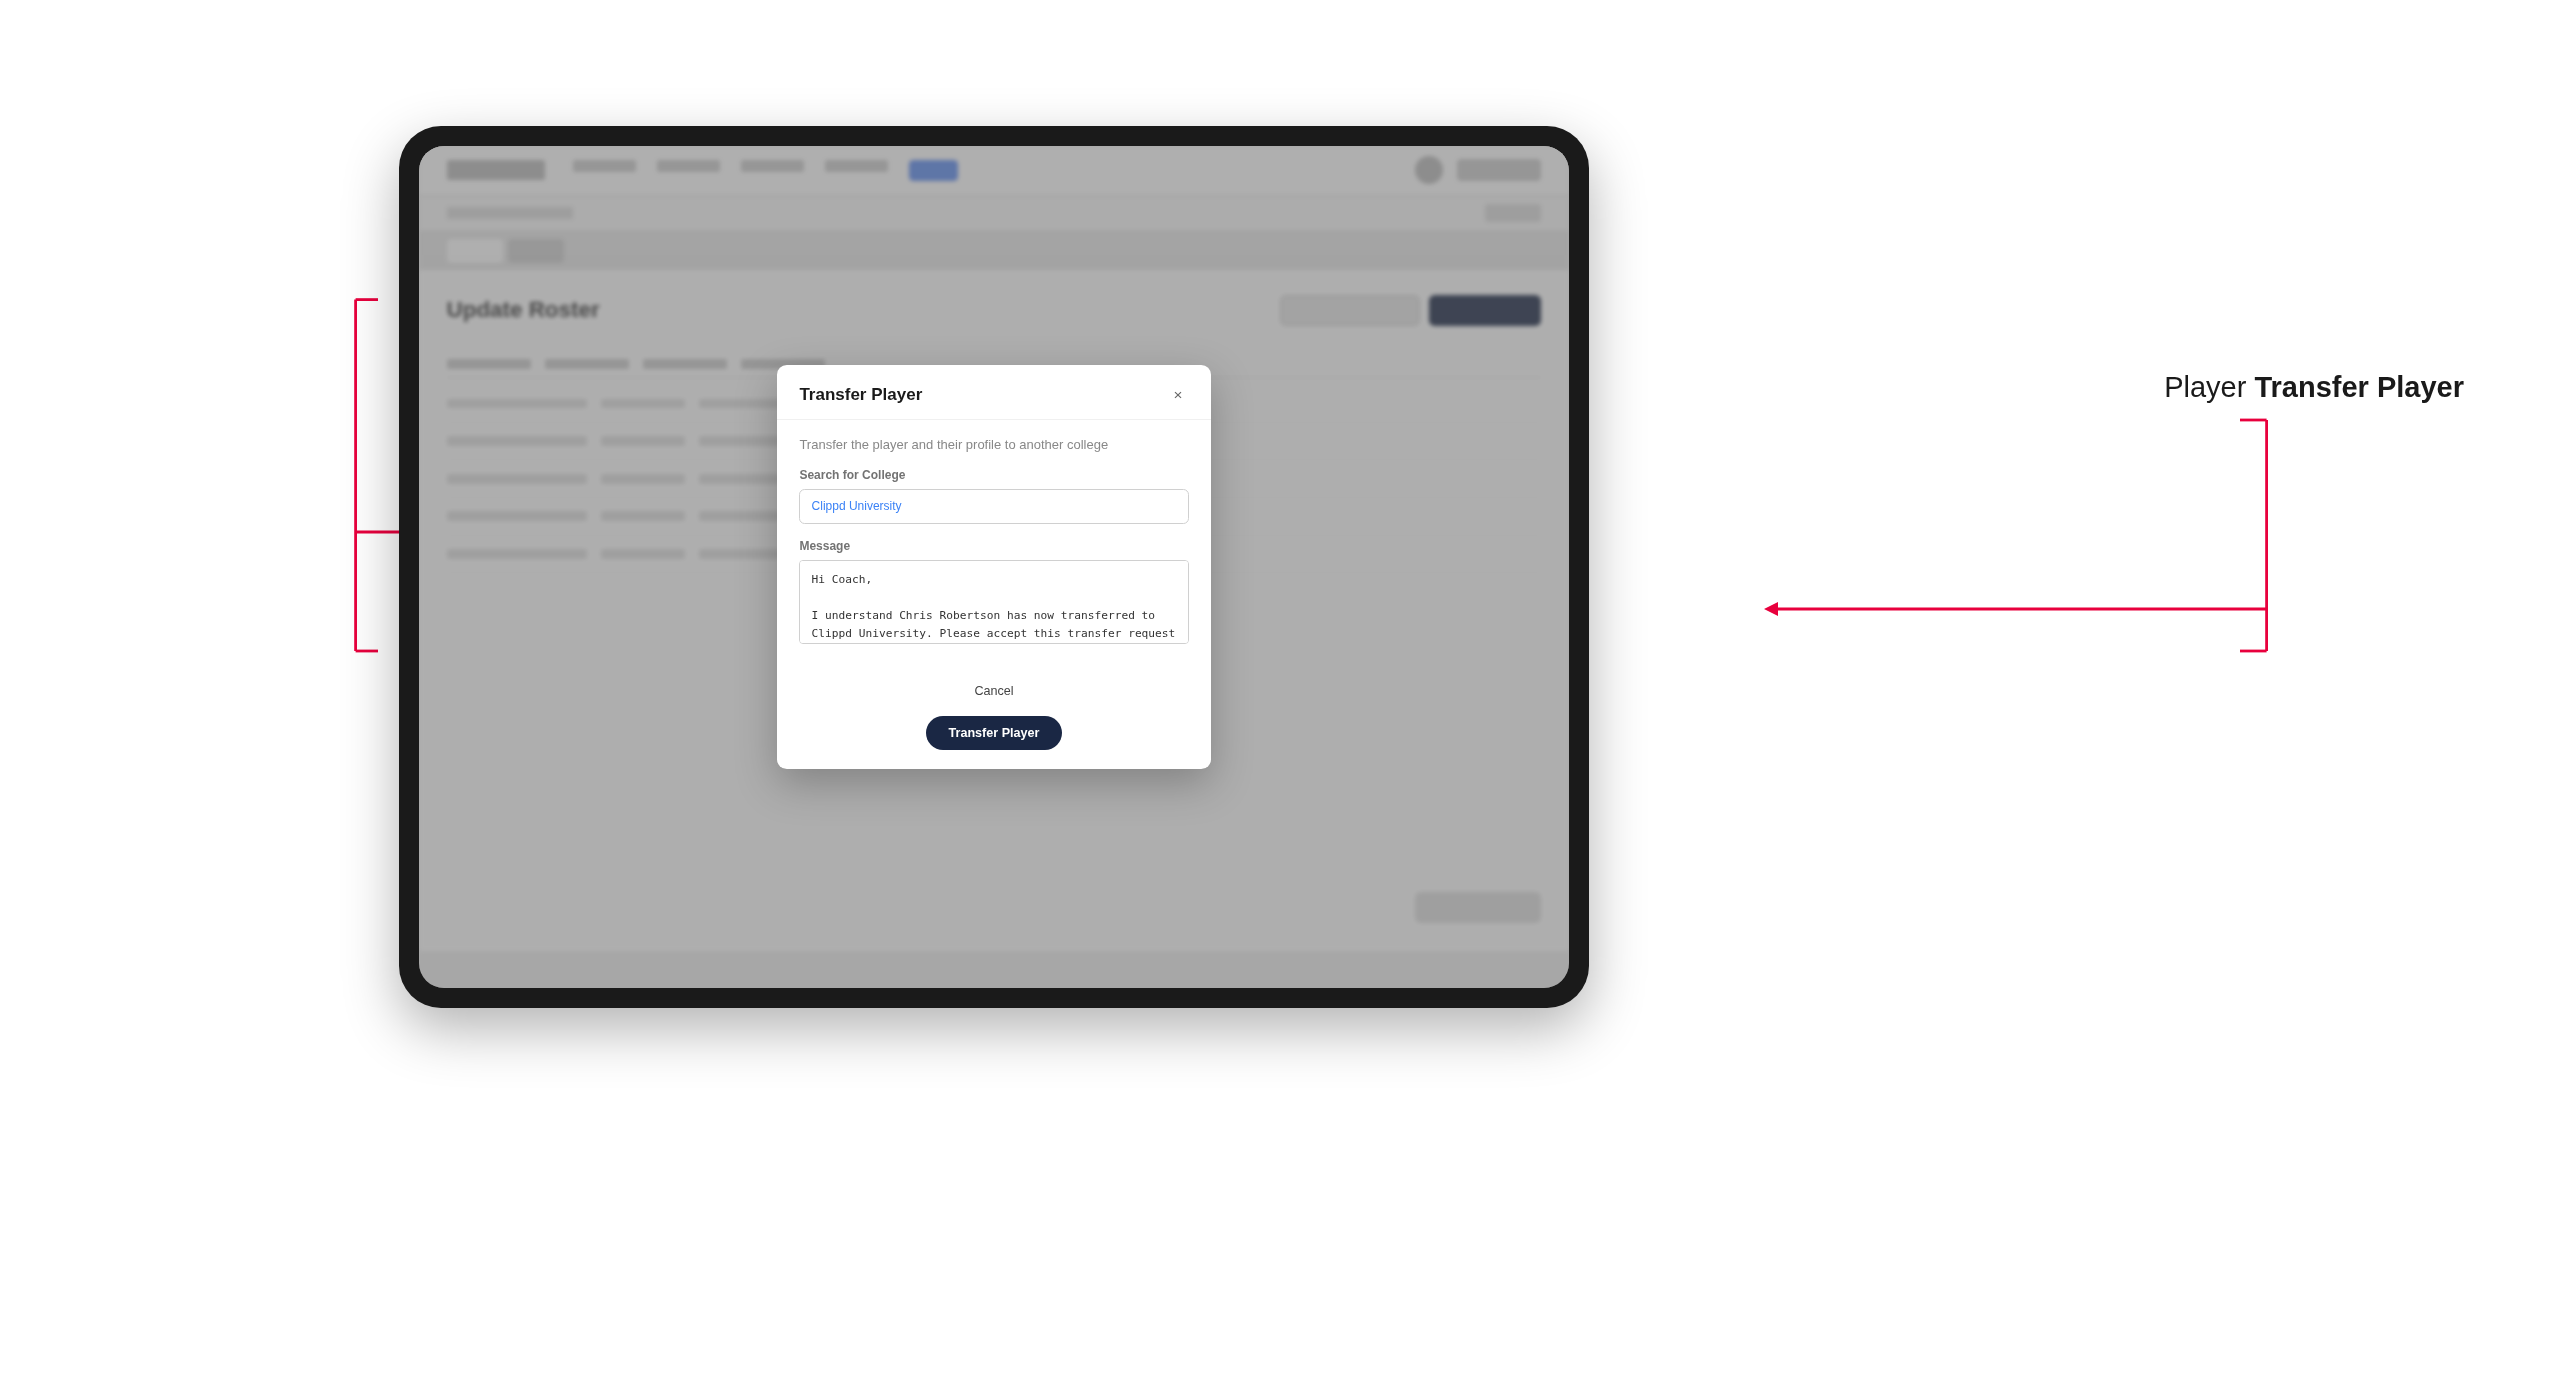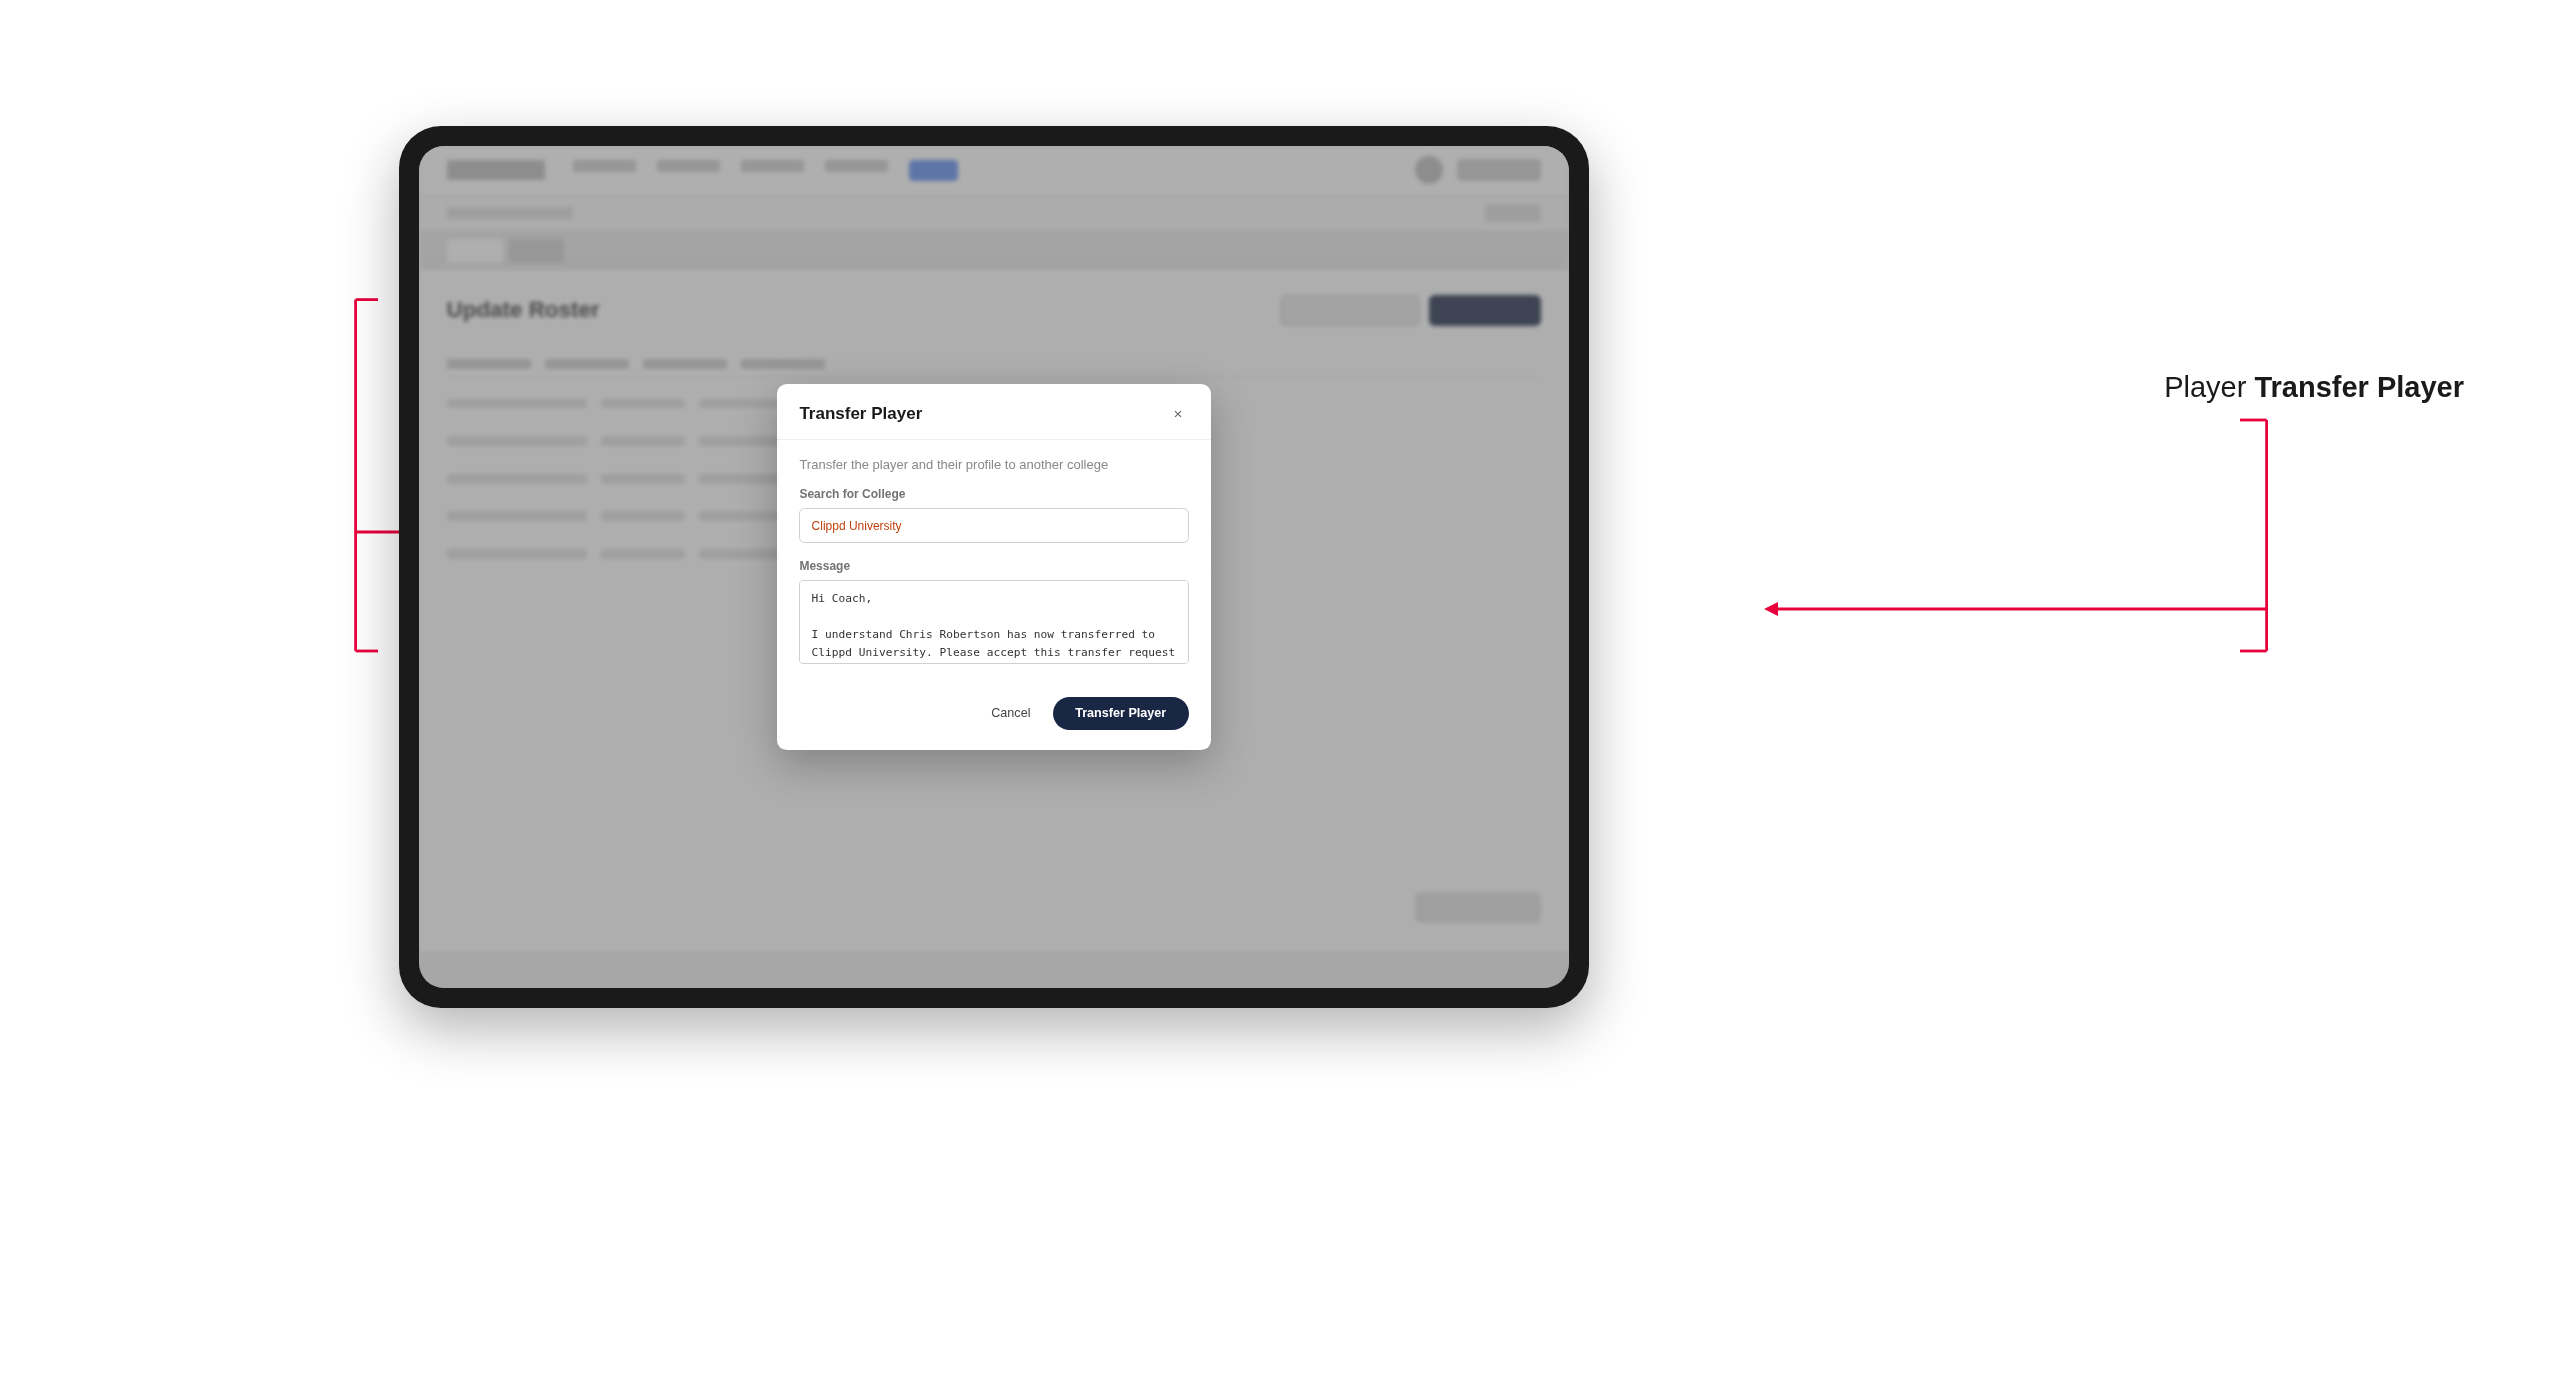--- a/index.html
+++ b/index.html
@@ -334,21 +334,21 @@
       display: block;
     }
 
     .form-input {
       width: 100%;
       height: 35px;
       border: 1px solid #d0d0d0;
       border-radius: 5.6px;
       padding: 0 11.2px;
       font-size: 12px;
-      color: #c2410c;
+      color: #3b82f6;
       margin-bottom: 15.4px;
       outline: none;
     }
 
     .form-textarea {
       width: 100%;
       height: 84px;
       border: 1px solid #d0d0d0;
       border-radius: 4px;
       padding: 9.8px 11.2px;
@@ -358,20 +358,21 @@
       outline: none;
       line-height: 1.6;
     }
 
     .modal-footer {
       display: flex;
       justify-content: flex-end;
       align-items: center;
       padding: 14px 22.4px 19.6px;
       gap: 11.2px;
+      flex-direction: column;
     }
 
     .btn-cancel {
       background: none;
       border: none;
       font-size: 12.6px;
       color: #444;
       cursor: pointer;
       padding: 7px 11.2px;
     }

